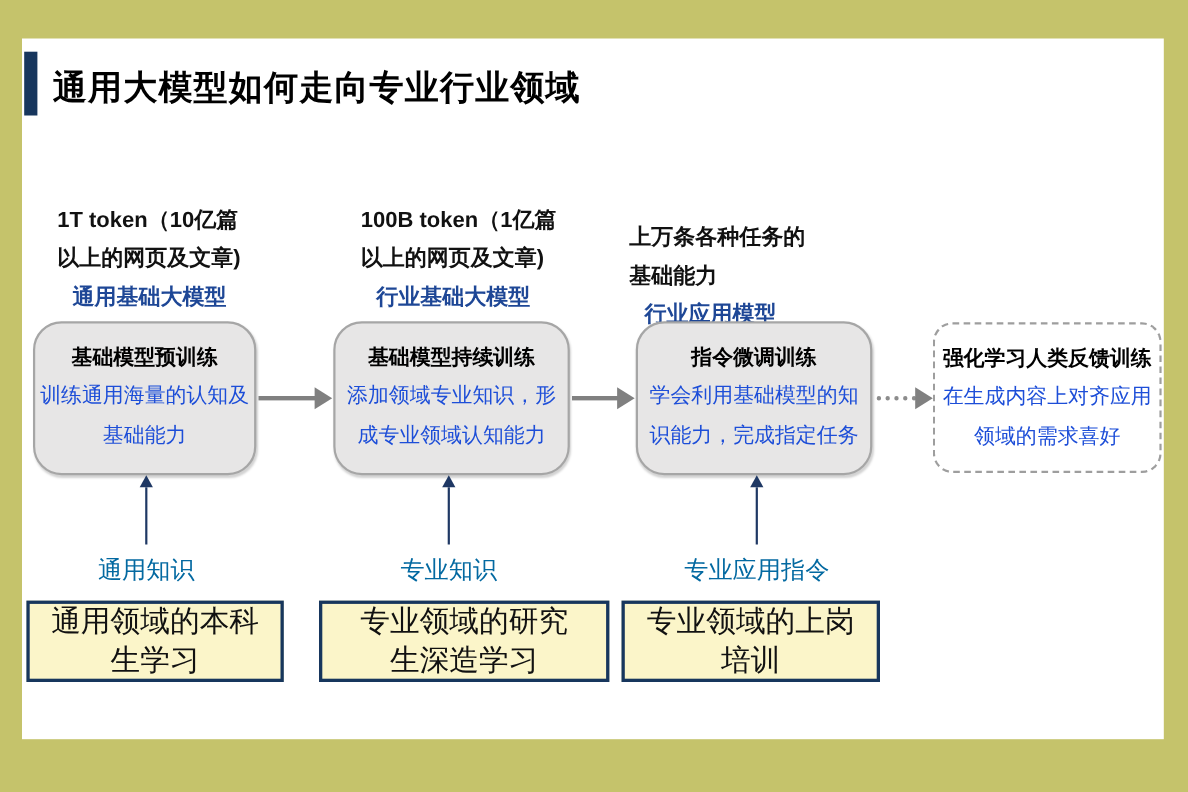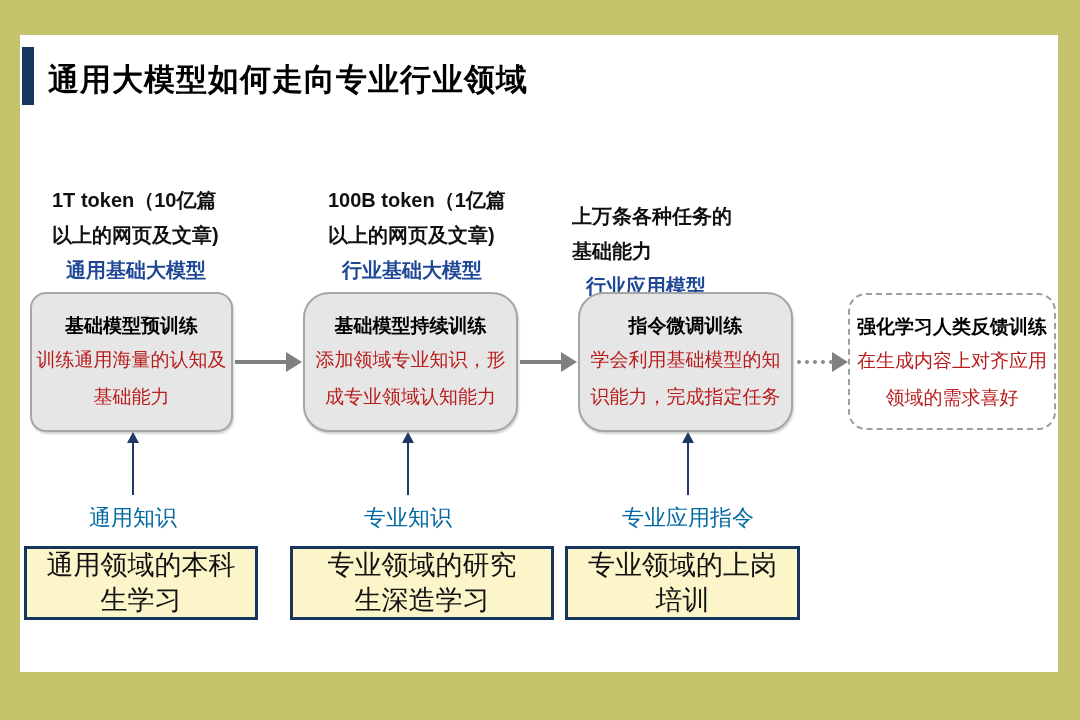--- a/index.html
+++ b/index.html
@@ -46,37 +46,37 @@
 
   
   .stage {
     top: 257px; height: 140px;
     background: #e7e6e6;
     border: 2px solid #a6a6a6;
     border-radius: 26px;
     box-sizing: border-box;
     box-shadow: 1px 2px 2px rgba(0,0,0,0.18);
   }
-  .stage-0 { left: 10px;  width: 203px; border-radius: 16px; }
+  .stage-0 { left: 10px;  width: 203px; }
   .stage-1 { left: 283px; width: 215px; }
   .stage-2 { left: 558px; width: 215px; }
   .stage-3 {
     left: 828px; width: 208px; top: 258px; height: 137px;
     background: #ffffff;
     border: 2px dashed #9e9e9e;
     border-radius: 18px;
     box-shadow: none;
   }
   .stage-title {
     margin-top: 17px; font-size: 19px; font-weight: bold;
     text-align: center; line-height: 30px; color: #000; white-space: nowrap;
   }
   .stage-line {
     font-size: 19px; text-align: center; line-height: 37px;
-    color: #b91c1c; white-space: nowrap;
+    color: #1d4ed8; white-space: nowrap;
   }
 
   
   .hline { height: 4px; background: #808080; }
   .hline-dotted { height: 0; border-top: 4px dotted #8c8c8c; }
   .hhead {
     width: 0; height: 0;
     border-top: 10px solid transparent;
     border-bottom: 10px solid transparent;
     border-left: 16px solid #808080;

